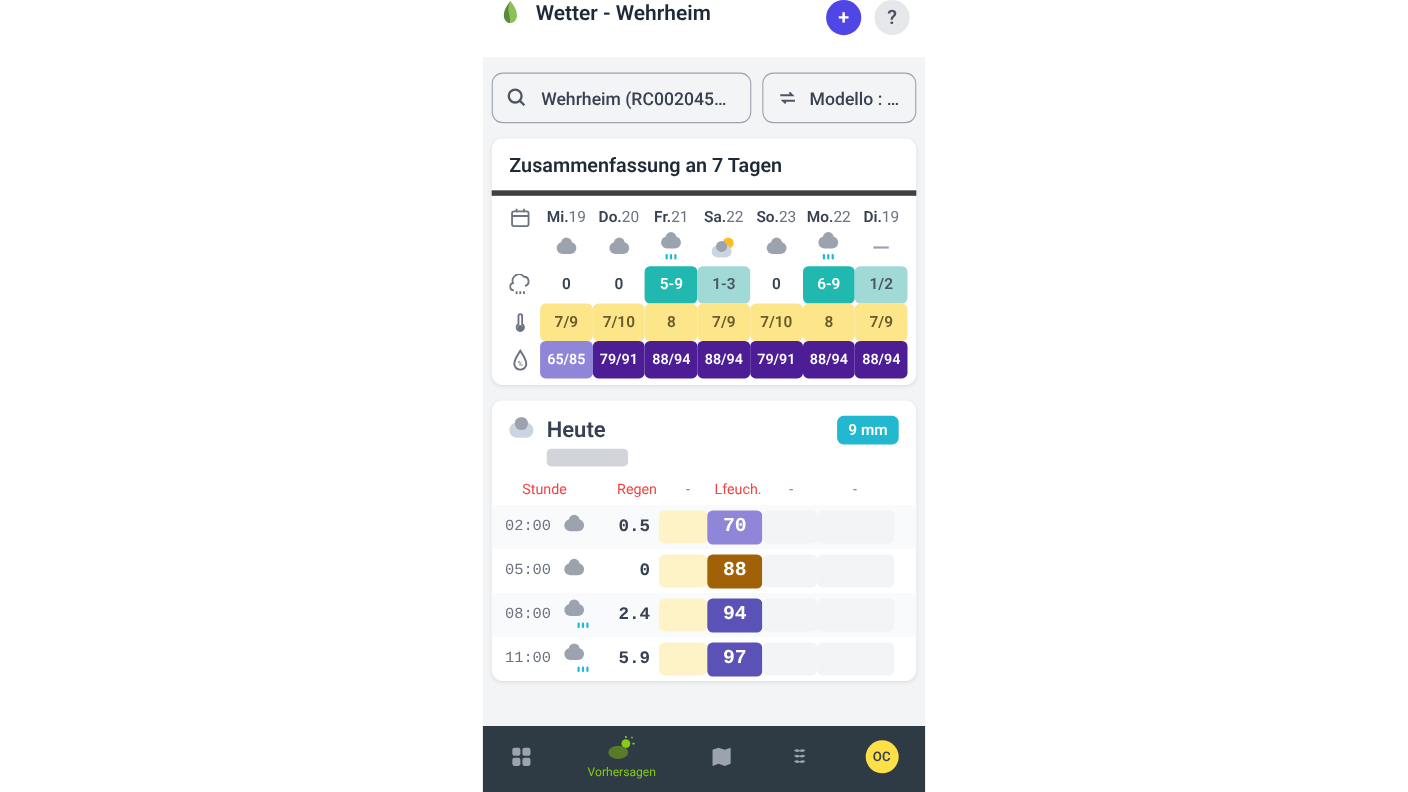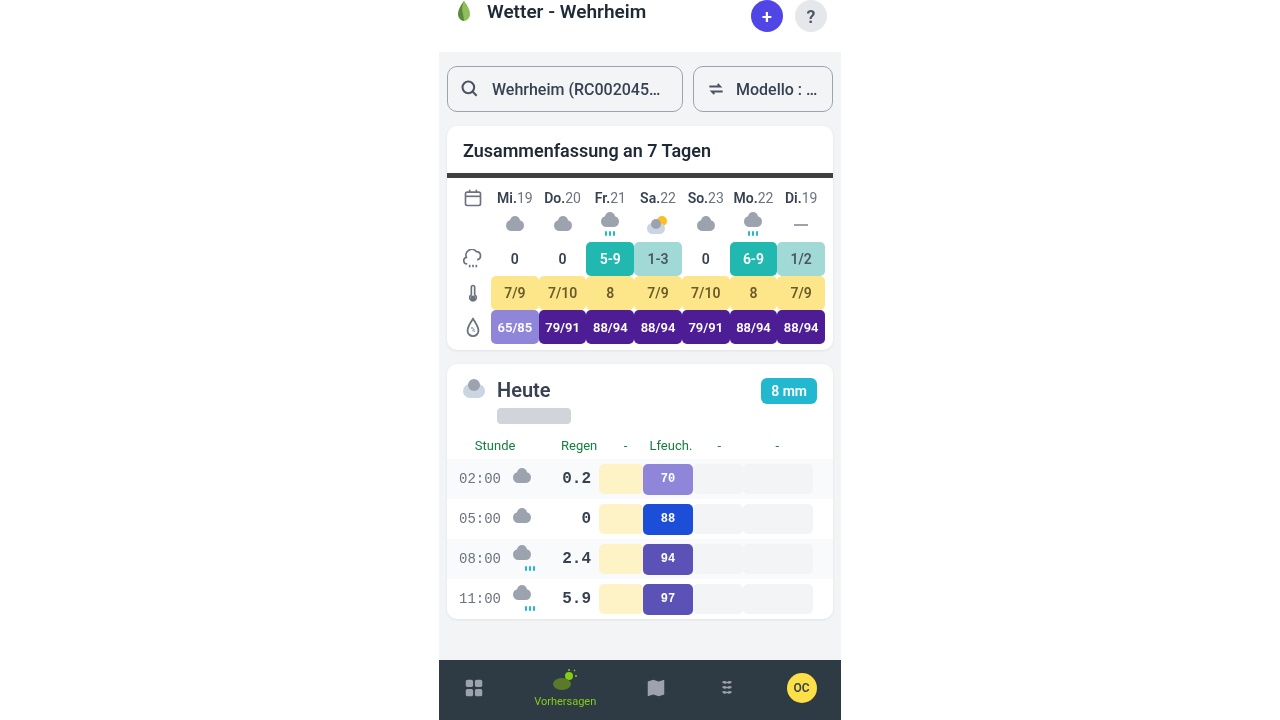--- a/index.html
+++ b/index.html
@@ -87,30 +87,30 @@
   .rain-lteal { background:#a0d9d6; color:#4b5563;}
   .temp-box { background:#fde68a; color:#6b5b2a;}
   .hum-box { background:#4c1d95; color:#fff; font-size:13px;}
   .hum-light { background:#8f86d9; color:#fff; font-size:13px;}
   
   .today-head { padding: 14px 16px 8px; display:flex; align-items:flex-start;}
   .today-left { display:flex; gap:12px; align-items:flex-start; flex:1;}
   .today-title { font-size:20px; font-weight:600; color:#374151;}
   .skeleton { width:74px; height:16px; background:#d1d5db; border-radius:4px; margin-top:6px;}
   .rain-pill { background:#22b8cf; color:#fff; font-weight:600; padding:5px 10px; border-radius:6px; font-size:14px;}
-  .hr-head { display:flex; padding: 6px 22px; color:#15803d; font-size:13px;}
+  .hr-head { display:flex; padding: 6px 22px; color:#ef4444; font-size:13px;}
   .hr-head > div { text-align:center;}
   .col-hour{width:54px;} .col-ico{width:34px;} .col-rain{width:52px;}
   .col-a{width:44px;} .col-hum{width:50px;} .col-b{width:50px;} .col-c{width:70px;}
   .hr-row { display:flex; align-items:center; padding: 4px 12px; height:40px;font-family:Liberation Mono, monospace;}
   .hr-row:nth-child(odd){ background:#f9fafb;}
   .hr-row .col-hour{ color:#6b7280; font-size:14px;}
   .hr-row .col-rain{ font-weight:600; color:#374151; text-align:right; padding-right:8px;}
   .box-yel { background:#fef3c7; border-radius:5px; height:30px;}
-  .box-hum { border-radius:5px; height:31px; display:flex;align-items:center;justify-content:center; color:#fff; font-weight:600; font-size:12px;}
+  .box-hum { border-radius:5px; height:31px; display:flex;align-items:center;justify-content:center; color:#fff; font-weight:600; font-size:18px;}
   .box-empty { background:#f3f4f6; border-radius:5px; height:30px;}
   
   .btm-nav {
     height: 60px; background:#2f3b44;
     display:flex; justify-content:space-around; align-items:center;
     padding-bottom:4px;
   }
   .nav-item { display:flex; flex-direction:column; align-items:center; gap:2px; color:#9ca3af;}
   .nav-item.active { color:#84cc16;}
   .nav-label { font-size:11px;}
@@ -343,36 +343,36 @@
 
     <div class="card">
       <div class="today-head">
         <div class="today-left">
           <span class="cloud" style="background:#cbd5e1; margin-top:6px;"></span>
           <div>
             <div class="today-title">Heute</div>
             <div class="skeleton"></div>
           </div>
         </div>
-        <div class="rain-pill">8 mm</div>
+        <div class="rain-pill">9 mm</div>
       </div>
       <div class="hr-head">
         <div class="col-hour">Stunde</div>
         <div class="col-ico"></div>
         <div class="col-rain">Regen</div>
         <div class="col-a">-</div>
         <div class="col-hum">Lfeuch.</div>
         <div class="col-b">-</div>
         <div class="col-c">-</div>
       </div>
       <div id="hr-rows">
           <div class="hr-row">
      <div class="col-hour">02:00</div>
      <div class="col-ico"><span class="cloud sm"></span></div>
-     <div class="col-rain">0.2</div>
+     <div class="col-rain">0.5</div>
      <div class="col-a">
               <div class="box-yel"></div>
             </div>
      <div class="col-hum">
               <div class="box-hum" style="background:#8f86d9">70</div>
             </div>
      <div class="col-b">
               <div class="box-empty"></div>
             </div>
      <div class="col-c">
@@ -380,21 +380,21 @@
             </div>
    </div>
           <div class="hr-row">
      <div class="col-hour">05:00</div>
      <div class="col-ico"><span class="cloud sm"></span></div>
      <div class="col-rain">0</div>
      <div class="col-a">
               <div class="box-yel"></div>
             </div>
      <div class="col-hum">
-              <div class="box-hum" style="background:#1d4ed8">88</div>
+              <div class="box-hum" style="background:#a16207">88</div>
             </div>
      <div class="col-b">
               <div class="box-empty"></div>
             </div>
      <div class="col-c">
               <div class="box-empty"></div>
             </div>
    </div>
           <div class="hr-row">
      <div class="col-hour">08:00</div>

